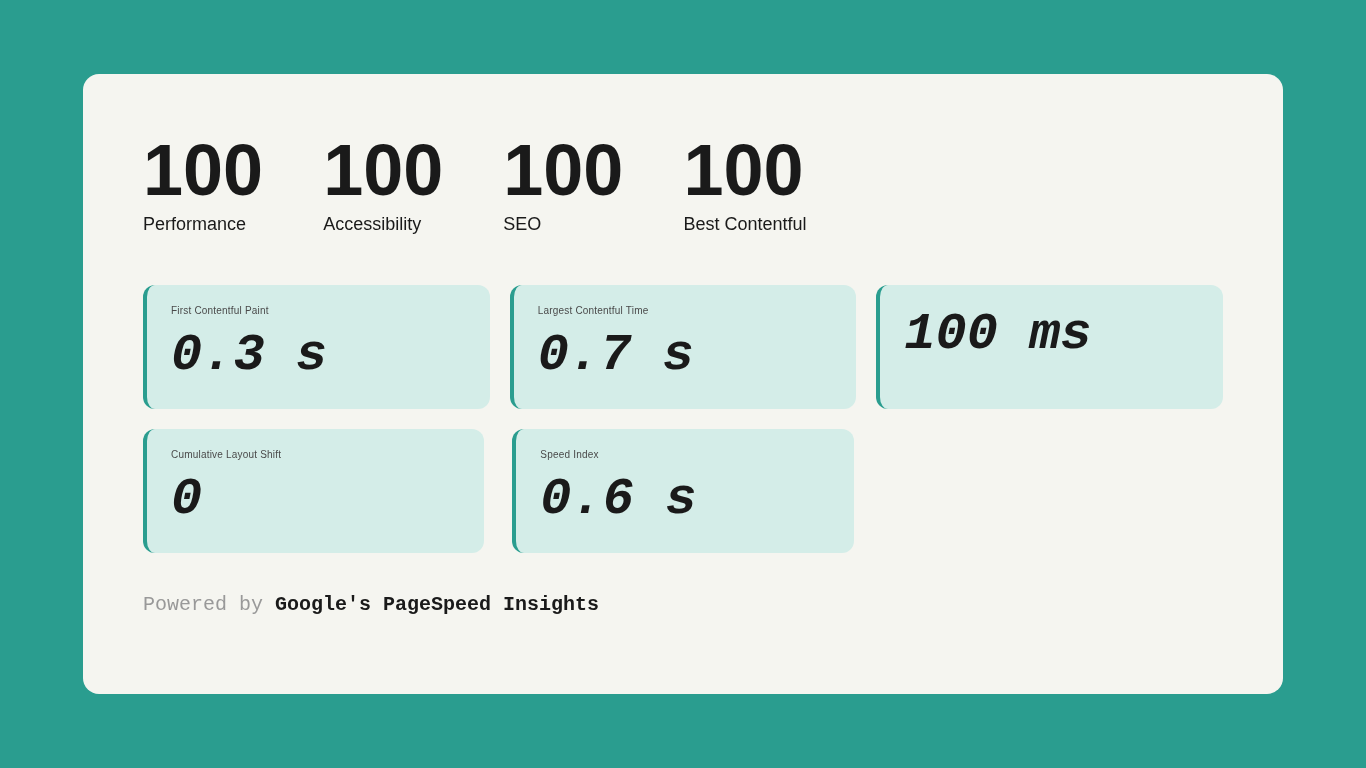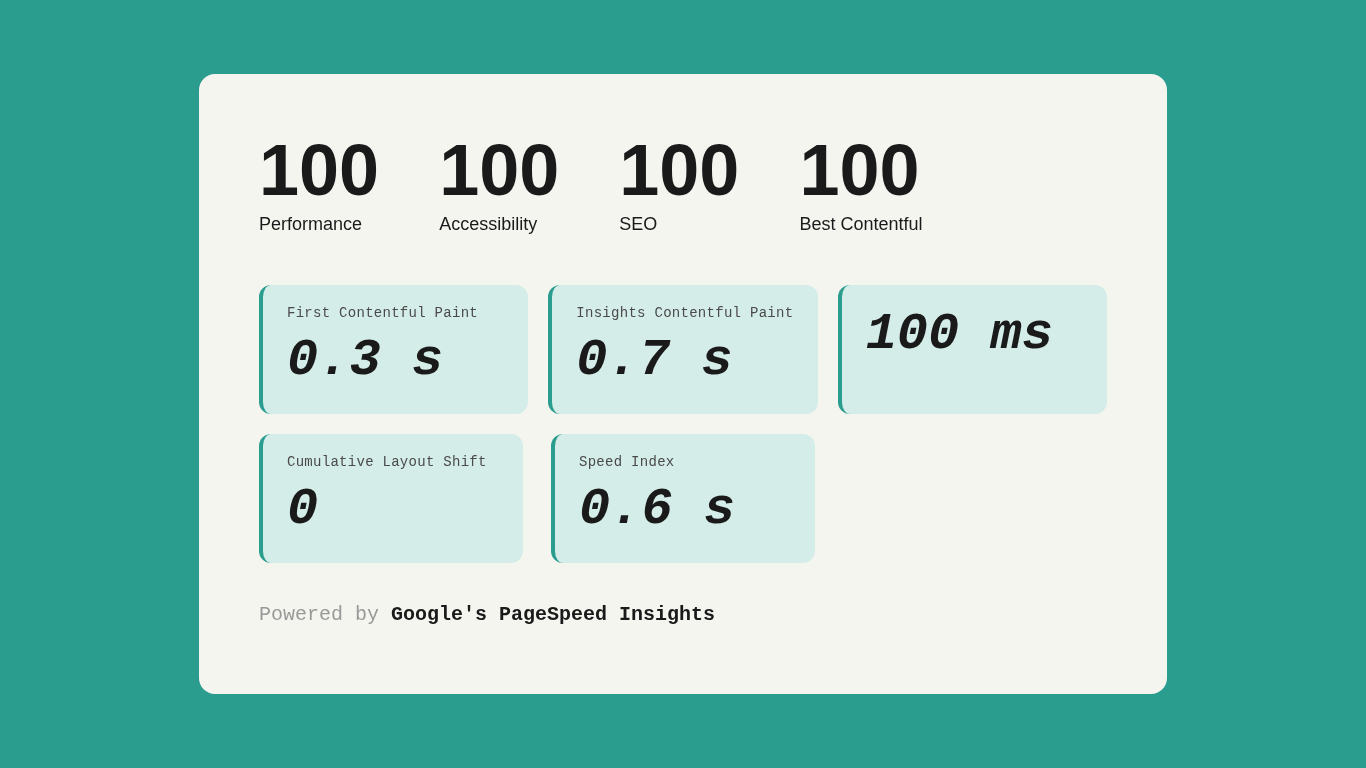--- a/index.html
+++ b/index.html
@@ -15,21 +15,21 @@
       display: flex;
       align-items: center;
       justify-content: center;
       font-family: -apple-system, BlinkMacSystemFont, 'Segoe UI', sans-serif;
       overflow: hidden;
     }
 
     .card {
       background-color: #f5f5f0;
       border-radius: 16px;
-      width: 968px;
+      width: 1200px;
       min-height: 620px;
       padding: 60px 60px 50px 60px;
     }
 
     .scores-row {
       display: flex;
       flex-direction: row;
       gap: 60px;
       margin-bottom: 50px;
     }
@@ -70,22 +70,22 @@
 
     .metric-card {
       background-color: #d4ede8;
       border-radius: 12px;
       padding: 20px 24px 24px 24px;
       border-left: 4px solid #2a9d8f;
       position: relative;
     }
 
     .metric-title {
-      font-family: Liberation Mono, monospace;
-      font-size: 14px;
+      font-family: Liberation Sans, sans-serif;
+      font-size: 10px;
       color: #4a4a4a;
       margin-bottom: 10px;
       font-weight: 400;
       letter-spacing: 0.02em;
     }
 
     .metric-value {
       font-family: 'Courier New', Courier, monospace;
       font-size: 52px;
       font-weight: 700;
@@ -136,21 +136,21 @@
       <span class="score-label">Best Contentful</span>
     </div>
   </div>
 
   <div class="metrics-grid">
     <div class="metric-card">
       <div class="metric-title">First Contentful Paint</div>
       <div class="metric-value">0.3 s</div>
     </div>
     <div class="metric-card">
-      <div class="metric-title">Insights Contentful Paint</div>
+      <div class="metric-title">Largest Contentful Time</div>
       <div class="metric-value">0.7 s</div>
     </div>
     <div class="metric-card">
       <div class="metric-value">100 ms</div>
     </div>
   </div>
 
   <div class="metrics-row-2">
     <div class="metric-card">
       <div class="metric-title">Cumulative Layout Shift</div>

